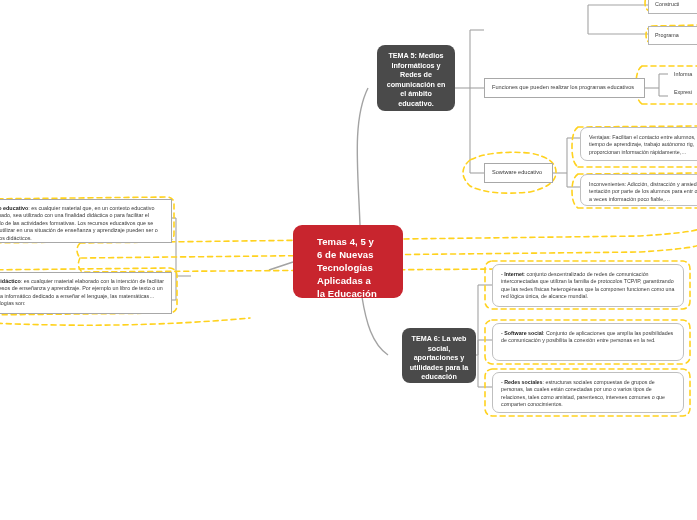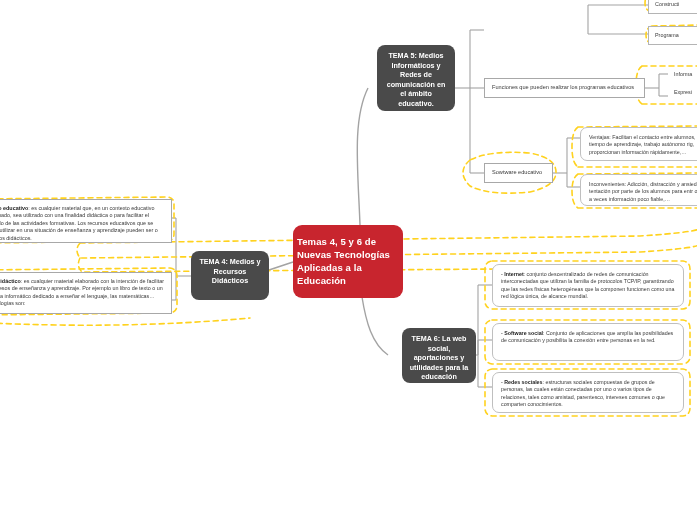--- a/index.html
+++ b/index.html
@@ -43,21 +43,21 @@
   }
 
   
   .node-central {
     background: #C8252E;
     border-radius: 9px;
     color: #ffffff;
     font-weight: bold;
     font-size: 9.5px;
     line-height: 13px;
-    padding: 10px 4px;
+    padding: 10px 24px;
     letter-spacing: .1px;
   }
 
   
   .node-dark {
     background: #4A4A4A;
     border-radius: 8px;
     color: #ffffff;
     font-weight: bold;
     font-size: 7.2px;
@@ -197,23 +197,20 @@
       <path d="M492 320 L683 320 Q690 321 690 328 L690 356 Q690 363 683 364 L492 364 Q485 363 485 356 L485 328 Q485 321 492 320"></path>
 
       <path d="M492 369 L683 369 Q690 370 690 377 L690 408 Q690 415 683 416 L492 416 Q485 415 485 408 L485 377 Q485 370 492 369"></path>
     </g>
   </svg>
 
   <div class="node node-central" style="left:293px; top:225px; width:110px; height:73px;">
     <span>Temas 4, 5 y 6 de Nuevas Tecnologías Aplicadas a la Educación</span>
   </div>
 
-  <div class="node node-dark" style="left:191px; top:251px; width:78px; height:49px;">
-    <span>TEMA 4: Medios y Recursos Didácticos</span>
-  </div>
 
   <div class="node node-dark" style="left:377px; top:45px; width:78px; height:66px;">
     <span>TEMA 5: Medios Informáticos y Redes de comunicación en el ámbito educativo.</span>
   </div>
 
   <div class="node node-dark" style="left:390px; top:328px; width:74px; height:55px;margin-left:12px;">
     <span>TEMA 6: La web social, aportaciones y utilidades para la educación</span>
   </div>
 
   <div class="node node-box" style="left:-28px; top:199px; width:200px; height:44px;">

